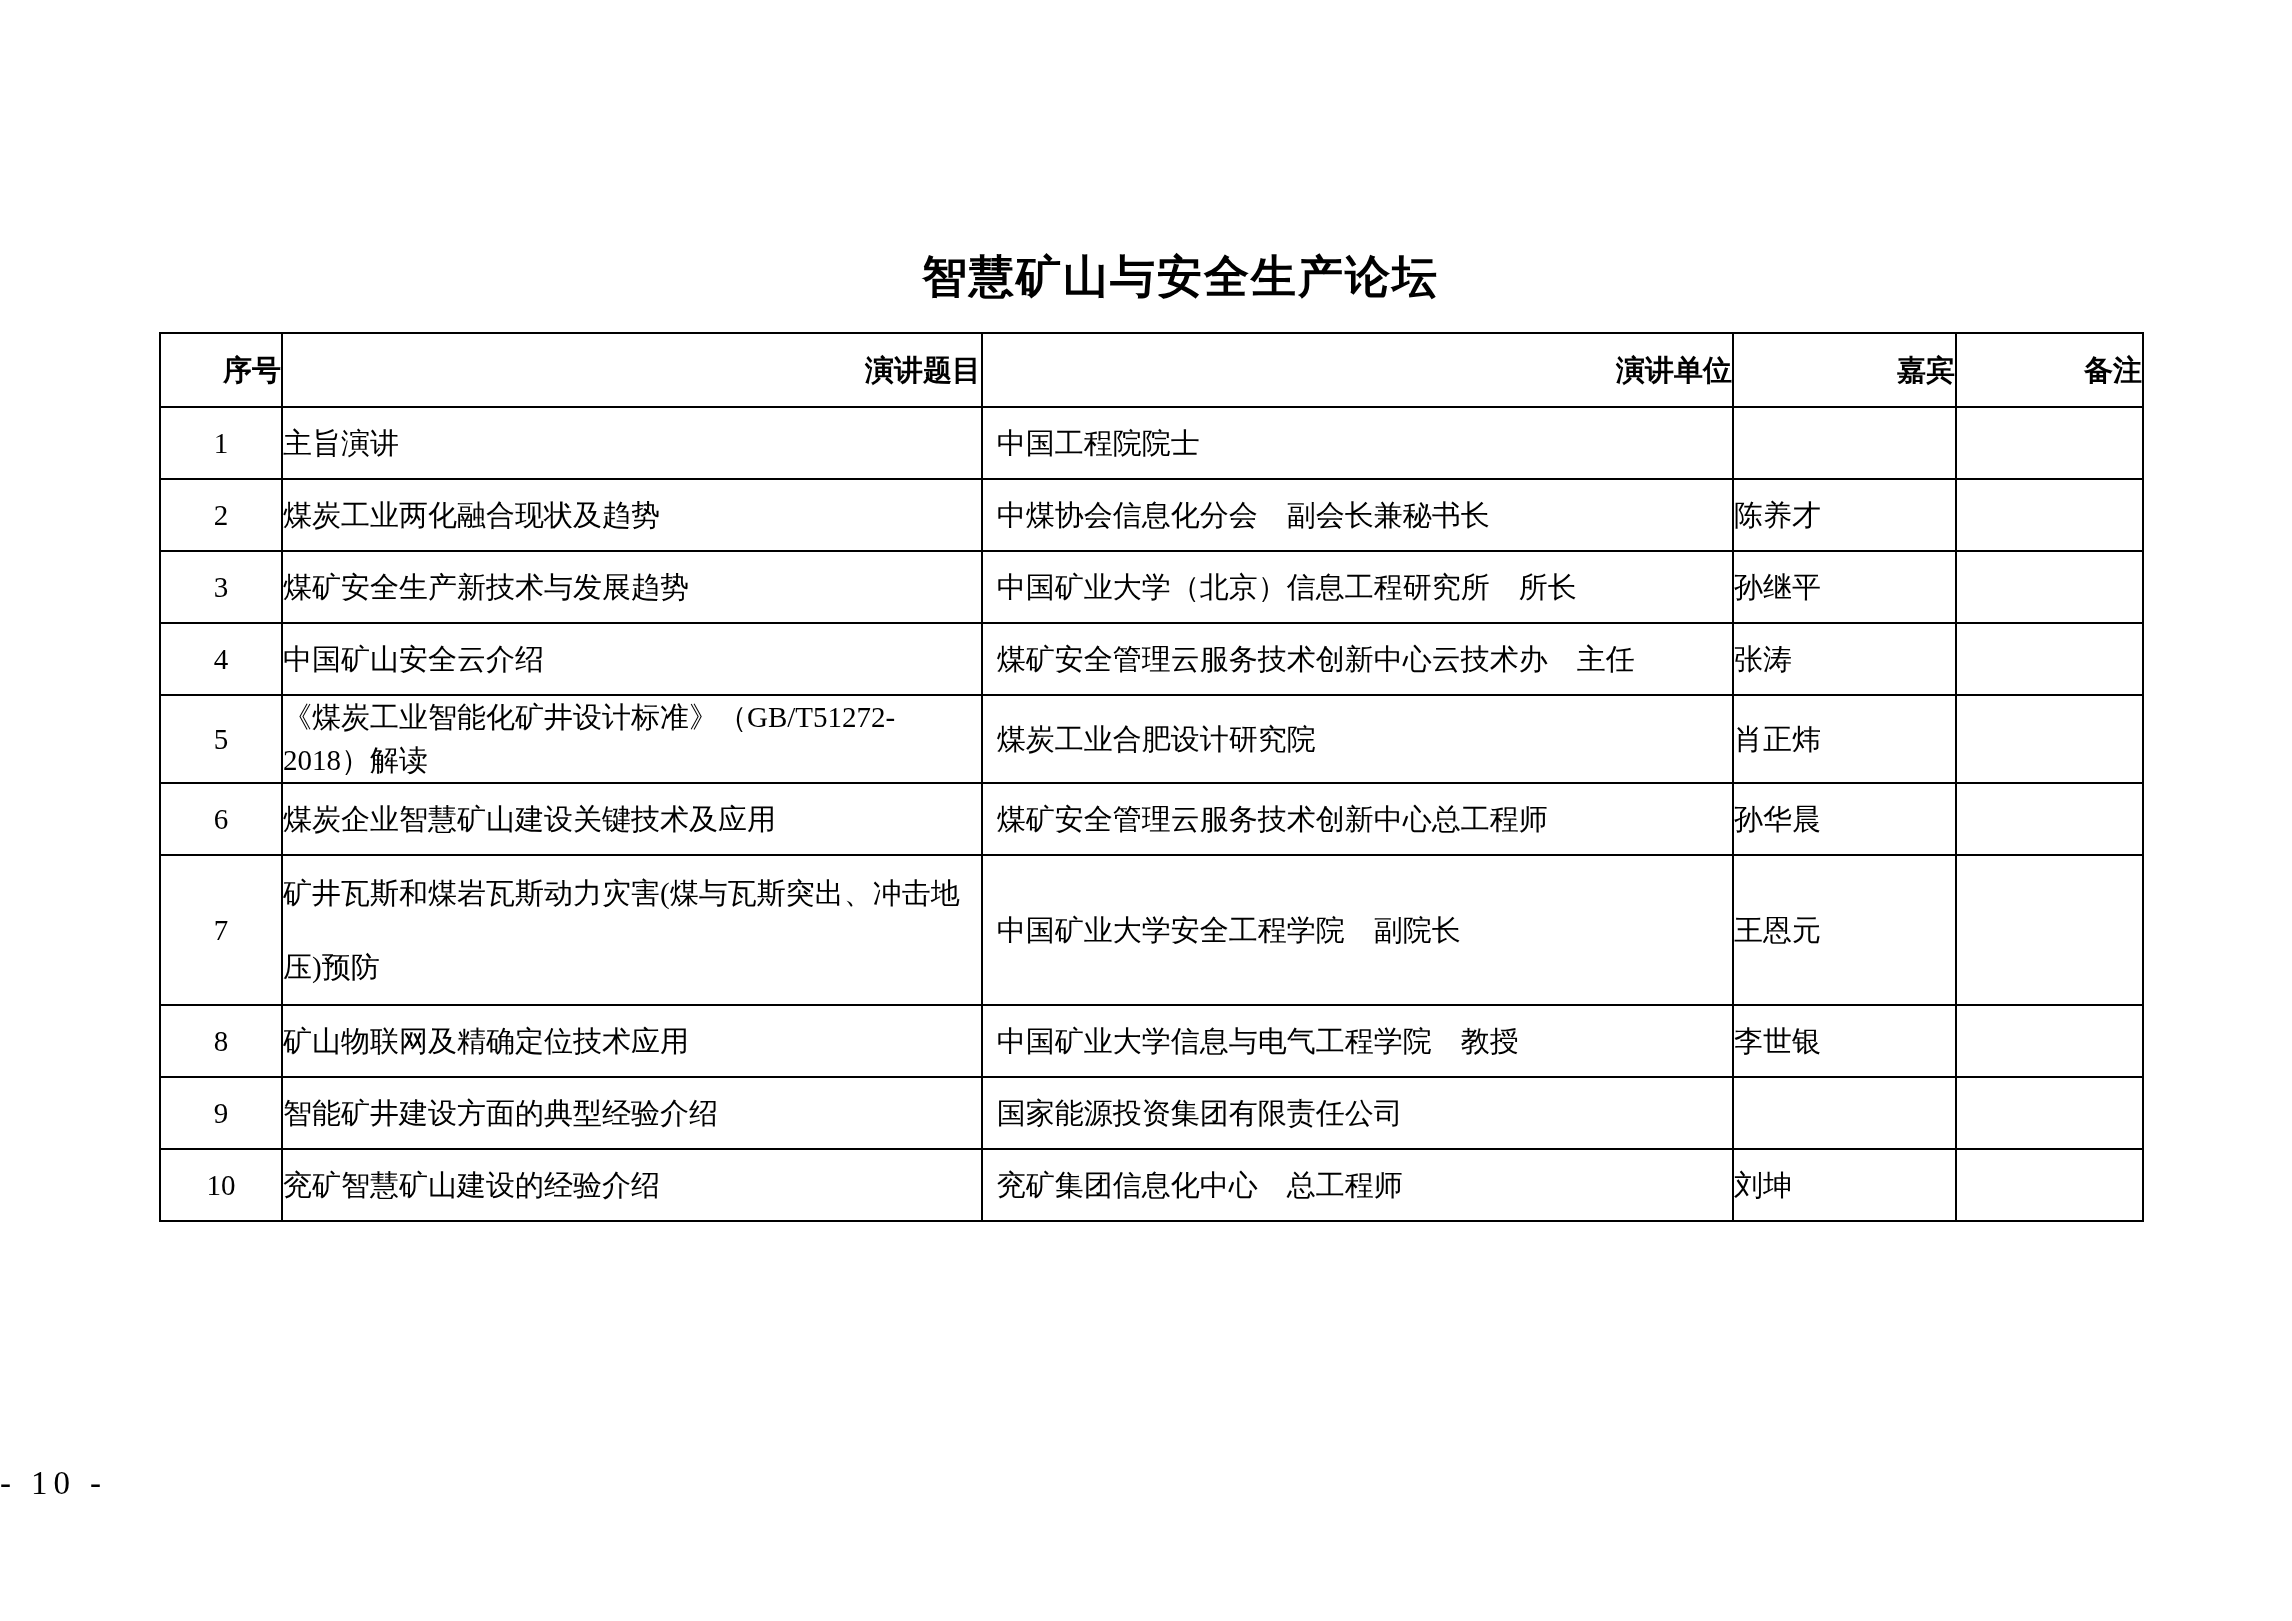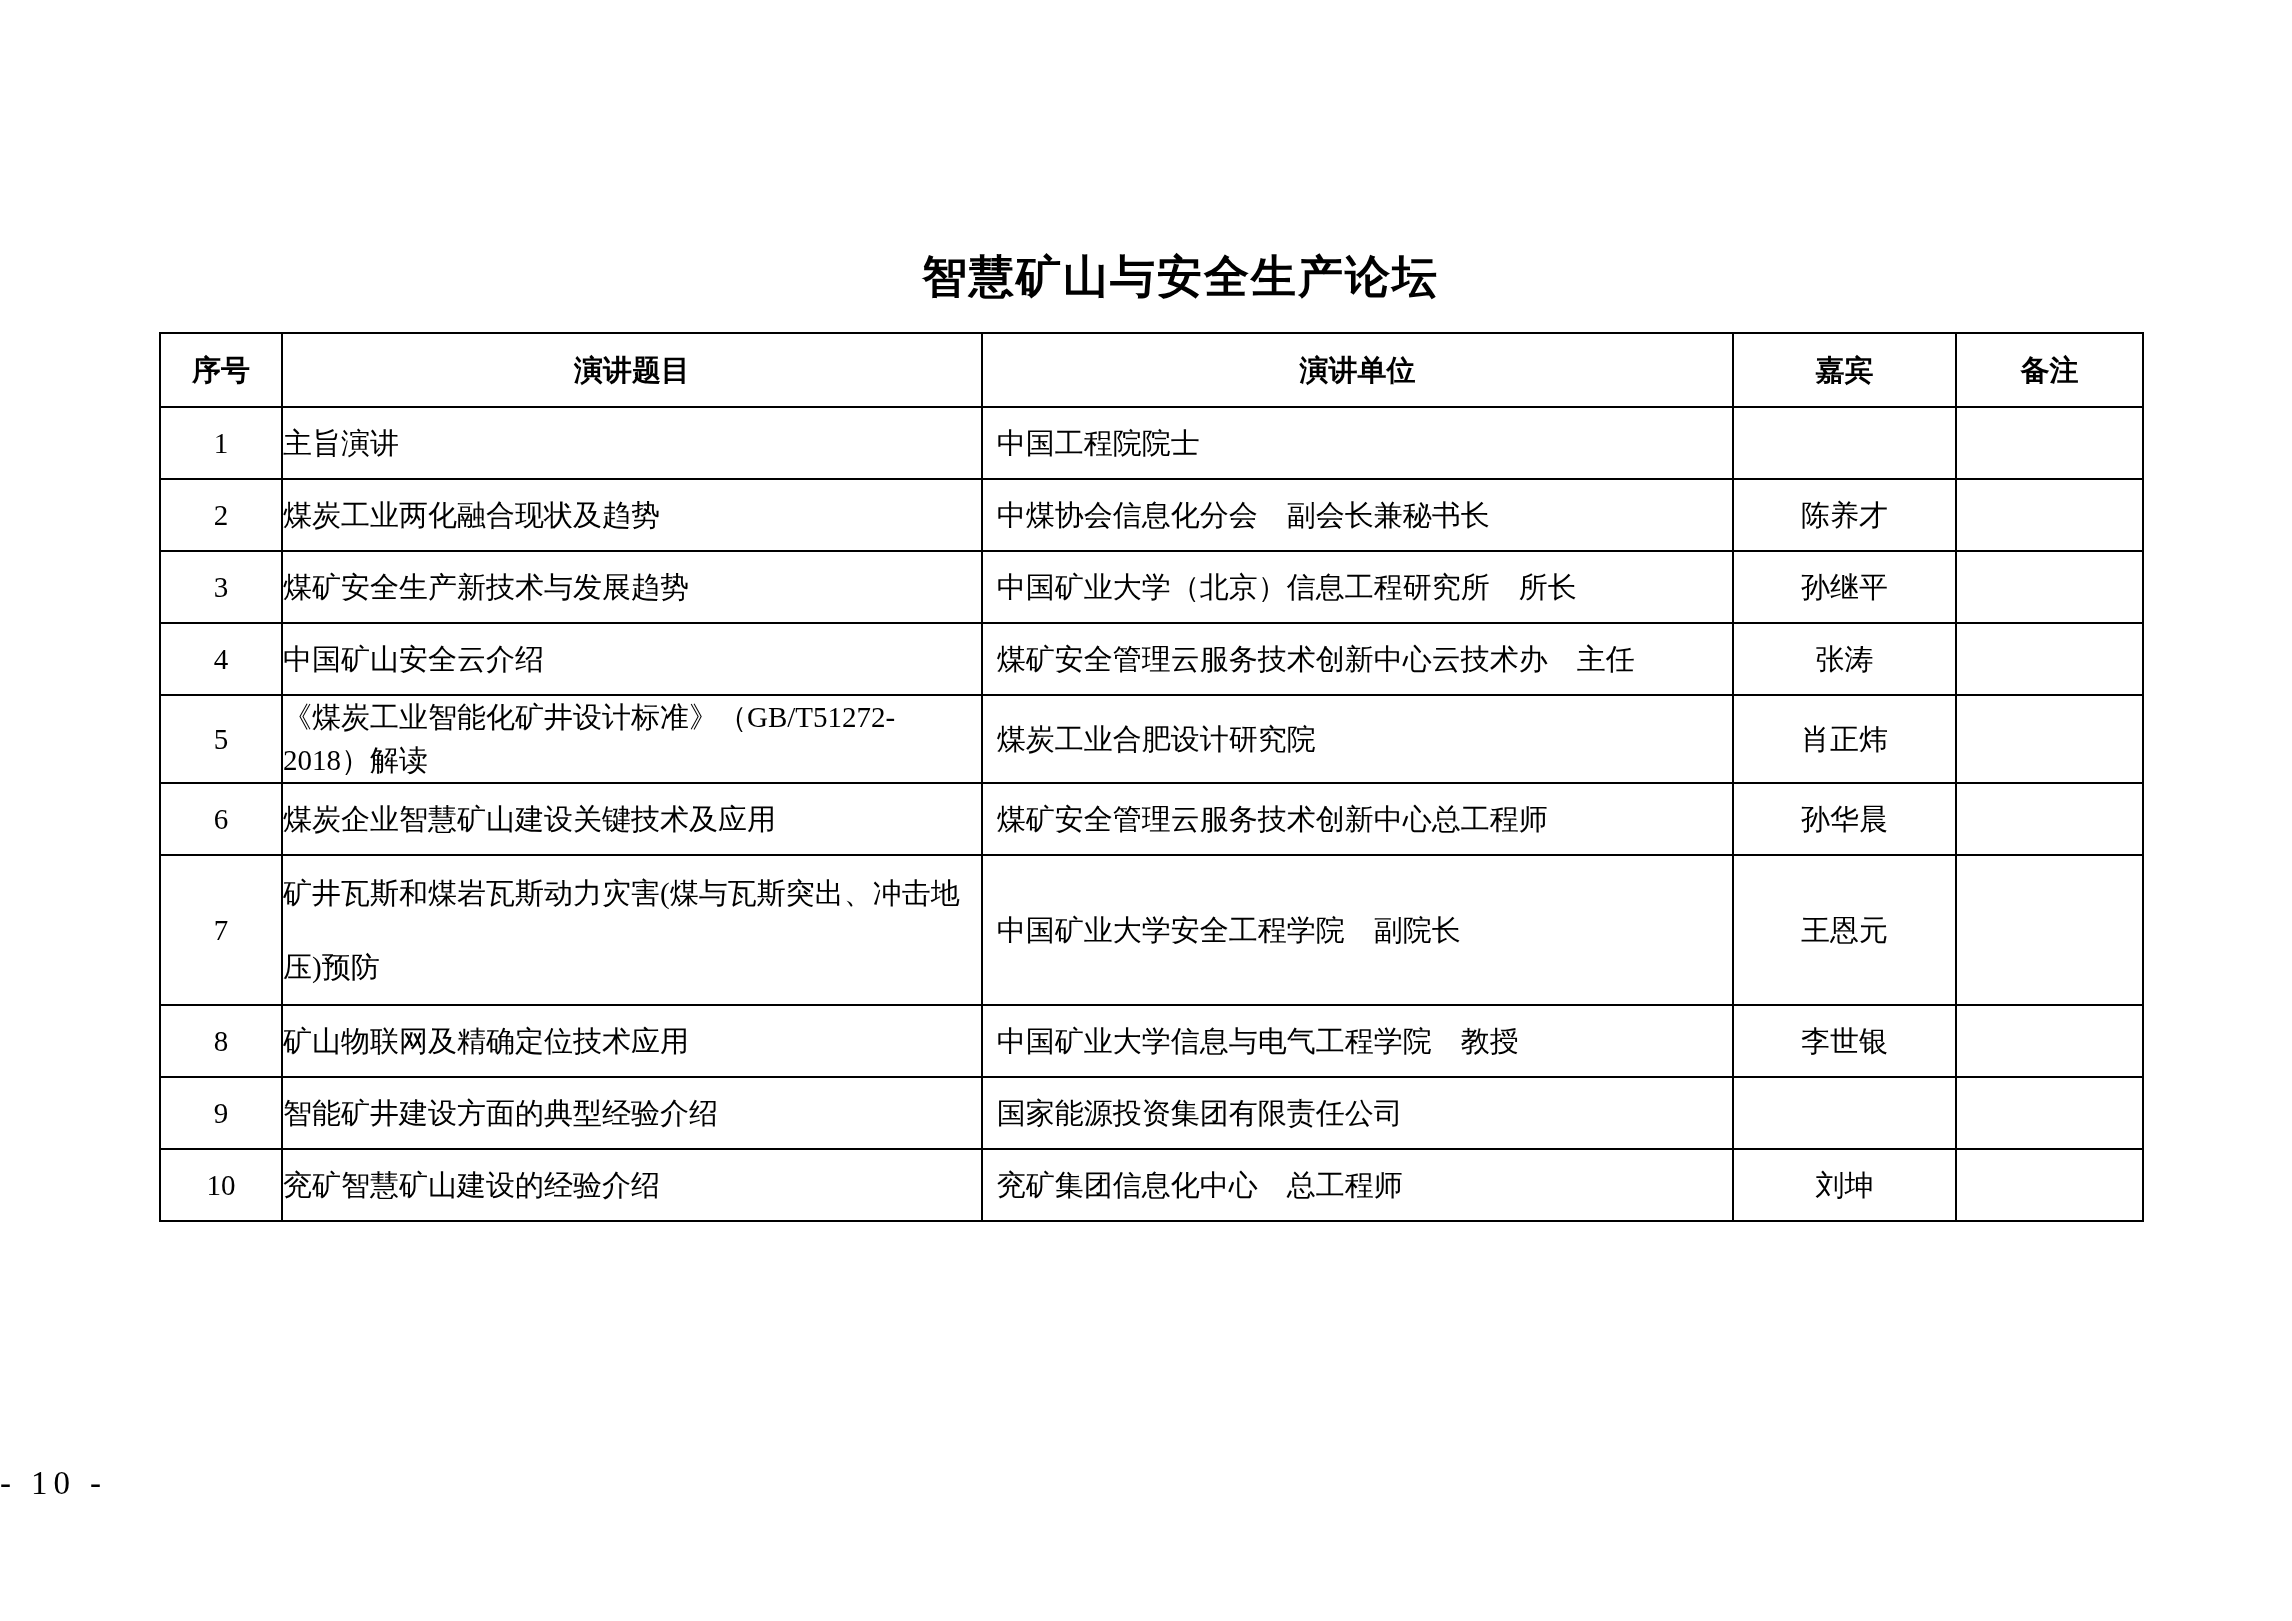--- a/index.html
+++ b/index.html
@@ -37,31 +37,31 @@
     font-size: 29px;
   }
   table.agenda th, table.agenda td {
     border: 2.9px solid #000000;
     vertical-align: middle;
     line-height: 43px;
     overflow: hidden;
   }
   table.agenda th {
     font-weight: bold;
-    text-align: center;
+    text-align: right;
     height: 74px;
   }
   tr.row-normal { height: 72px; }
   tr.row-tall-a { height: 80px; }
   tr.row-tall-b { height: 130px; }
   tr.row-tall-b td.c-topic { line-height: 74px; }
   td.c-no    { text-align: center; }
   td.c-topic { text-align: left; padding-left: 0; padding-right: 9.8px; }
   td.c-org   { text-align: left; padding-left: 13.7px; padding-right: 17px; border-radius: 8px; }
-  td.c-guest { text-align: center; }
+  td.c-guest { text-align: left; }
   td.c-note  { text-align: center; }
   .page-number {
     position: absolute;
     top: 1445px;
     left: 0;
     width: 100%;
     text-align: left;
     font-size: 33px;
     letter-spacing: 5.9px;
     margin-top: 20px;

